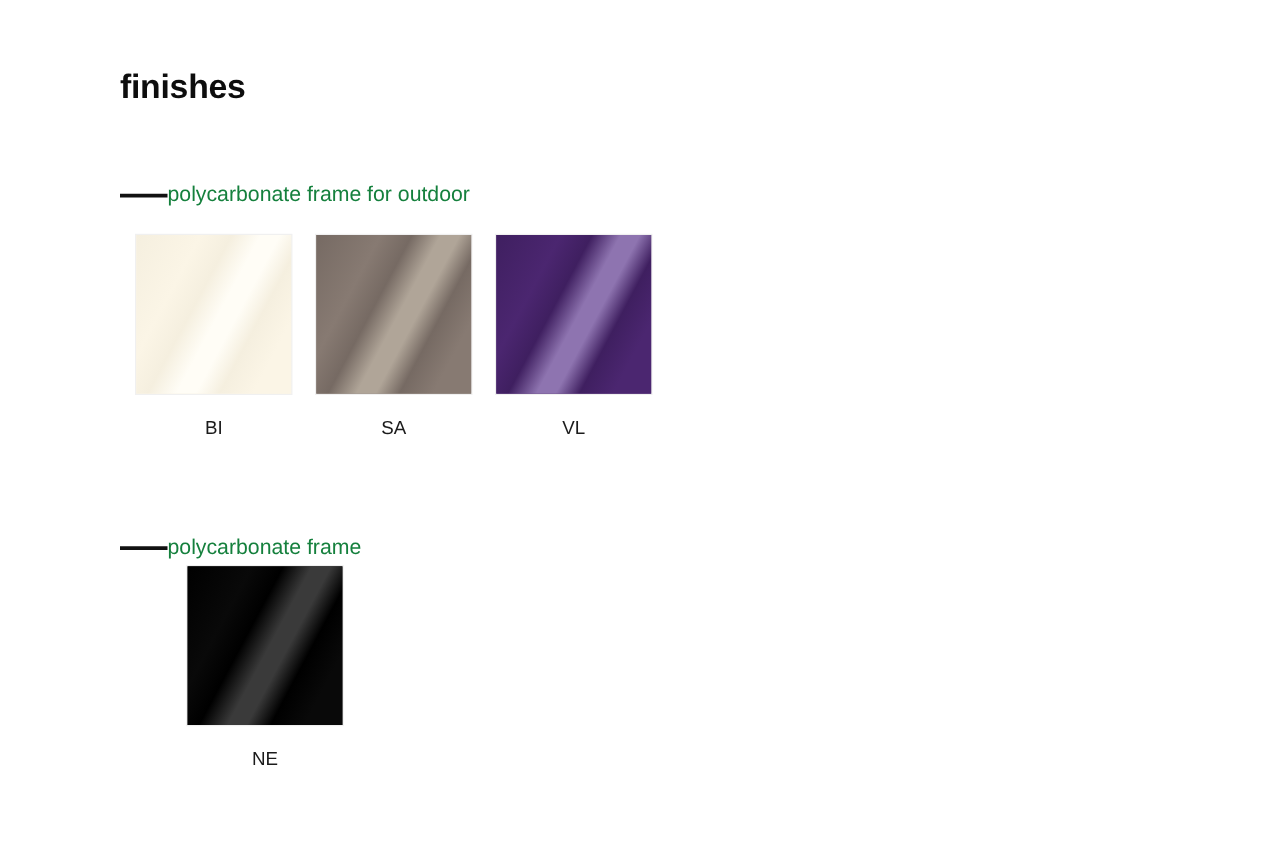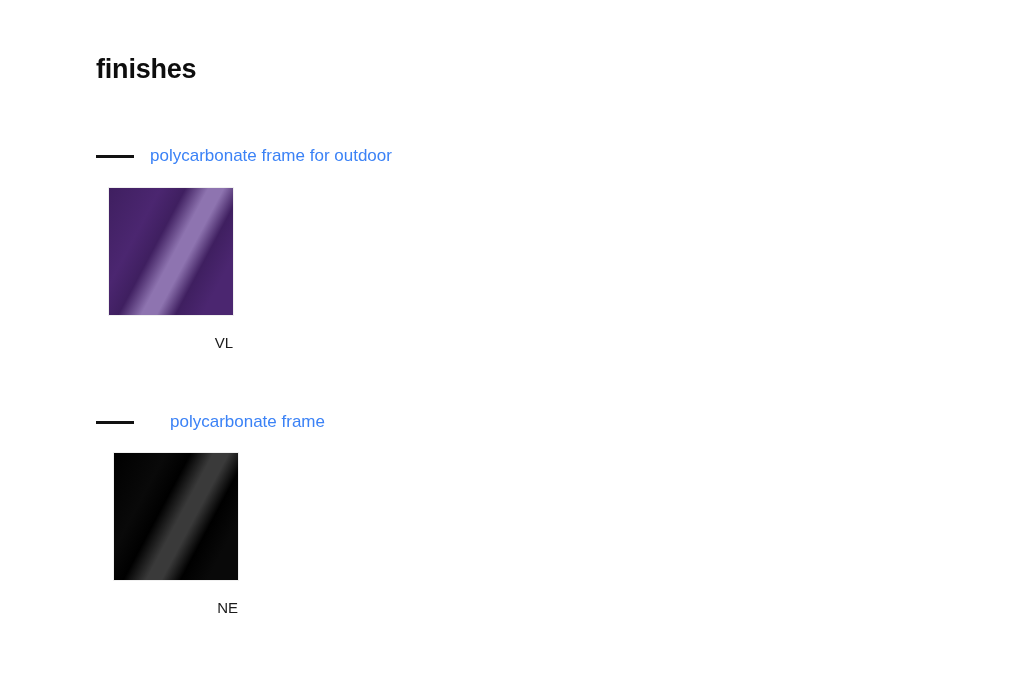--- a/index.html
+++ b/index.html
@@ -46,41 +46,40 @@
     align-items: center;
     white-space: nowrap;
   }
   .section-rule {
     width: 38px;
     height: 3px;
     background: #111111;
     flex: 0 0 auto;
   }
   .section-caption {
-    margin-left: 16px;
     font-size: 17px;
     font-weight: 400;
-    color: #3b82f6;
+    color: #15803d;
     line-height: 20px;
   }
 
   
   .swatch-row {
     position: absolute;
     display: flex;
     align-items: flex-start;
   }
   .swatch-cell {
     width: 124px;
     margin-right: 20px;
     display: flex;
     flex-direction: column;
     align-items: center;
   }
-  .swatch-cell:last-child { margin-right: 0; align-items: flex-end; }
+  .swatch-cell:last-child { margin-right: 0; }
 
   .swatch-chip {
     width: 124px;
     height: 127px;
     position: relative;
     overflow: hidden;
     box-shadow: 0 0 0 1px rgba(0,0,0,0.06);
   }
   .swatch-chip .gloss {
     position: absolute;
@@ -90,44 +89,56 @@
   .swatch-label {
     margin-top: 19px;
     font-size: 15px;
     font-weight: 400;
     color: #1b1b1b;
     line-height: 18px;
     text-align: center;
   }
 
   
-  .swatch-row.single .swatch-cell { margin-right: 0; }
+  .swatch-row.single .swatch-cell { margin-right: 0; margin-left: 36px; }
 </style>
 </head>
 <body>
 
 <div class="page">
 
   <div class="page-title">finishes</div>
 
   <div class="section-head" style="left:96px; top:146px;">
     <span class="section-rule"></span>
     <span class="section-caption">polycarbonate frame for outdoor</span>
   </div>
 
   <div class="swatch-row" id="row-0" style="left:109px; top:188px;">
       <div class="swatch-cell">
+        <div class="swatch-chip" style="background: rgb(251, 245, 230);">
+          <div class="gloss" style="background: linear-gradient(118deg, rgb(245, 239, 223) 0%, rgb(251, 245, 230) 27%, rgb(245, 239, 223) 40%, rgb(255, 253, 246) 52%, rgb(255, 253, 246) 60%, rgb(245, 239, 223) 70%, rgb(251, 245, 230) 84%, rgb(251, 245, 230) 100%);"></div>
+        </div>
+        <div class="swatch-label">BI</div>
+      </div>
+      <div class="swatch-cell">
+        <div class="swatch-chip" style="background: rgb(135, 122, 114);">
+          <div class="gloss" style="background: linear-gradient(118deg, rgb(118, 106, 99) 0%, rgb(135, 122, 114) 27%, rgb(118, 106, 99) 40%, rgb(176, 165, 152) 52%, rgb(176, 165, 152) 60%, rgb(118, 106, 99) 70%, rgb(135, 122, 114) 84%, rgb(135, 122, 114) 100%);"></div>
+        </div>
+        <div class="swatch-label">SA</div>
+      </div>
+      <div class="swatch-cell">
         <div class="swatch-chip" style="background: rgb(75, 38, 112);">
           <div class="gloss" style="background: linear-gradient(118deg, rgb(63, 31, 96) 0%, rgb(75, 38, 112) 27%, rgb(63, 31, 96) 40%, rgb(142, 116, 176) 52%, rgb(142, 116, 176) 60%, rgb(63, 31, 96) 70%, rgb(75, 38, 112) 84%, rgb(75, 38, 112) 100%);"></div>
         </div>
         <div class="swatch-label">VL</div>
       </div>
     </div>
 
-  <div class="section-head" style="left:96px; top:412px;gap:20px;">
+  <div class="section-head" style="left:96px; top:428px;">
     <span class="section-rule"></span>
     <span class="section-caption">polycarbonate frame</span>
   </div>
 
   <div class="swatch-row single" id="row-1" style="left:114px; top:453px;">
       <div class="swatch-cell">
         <div class="swatch-chip" style="background: rgb(9, 9, 9);">
           <div class="gloss" style="background: linear-gradient(118deg, rgb(0, 0, 0) 0%, rgb(9, 9, 9) 27%, rgb(0, 0, 0) 40%, rgb(58, 58, 58) 52%, rgb(58, 58, 58) 60%, rgb(0, 0, 0) 70%, rgb(9, 9, 9) 84%, rgb(9, 9, 9) 100%);"></div>
         </div>
         <div class="swatch-label">NE</div>

